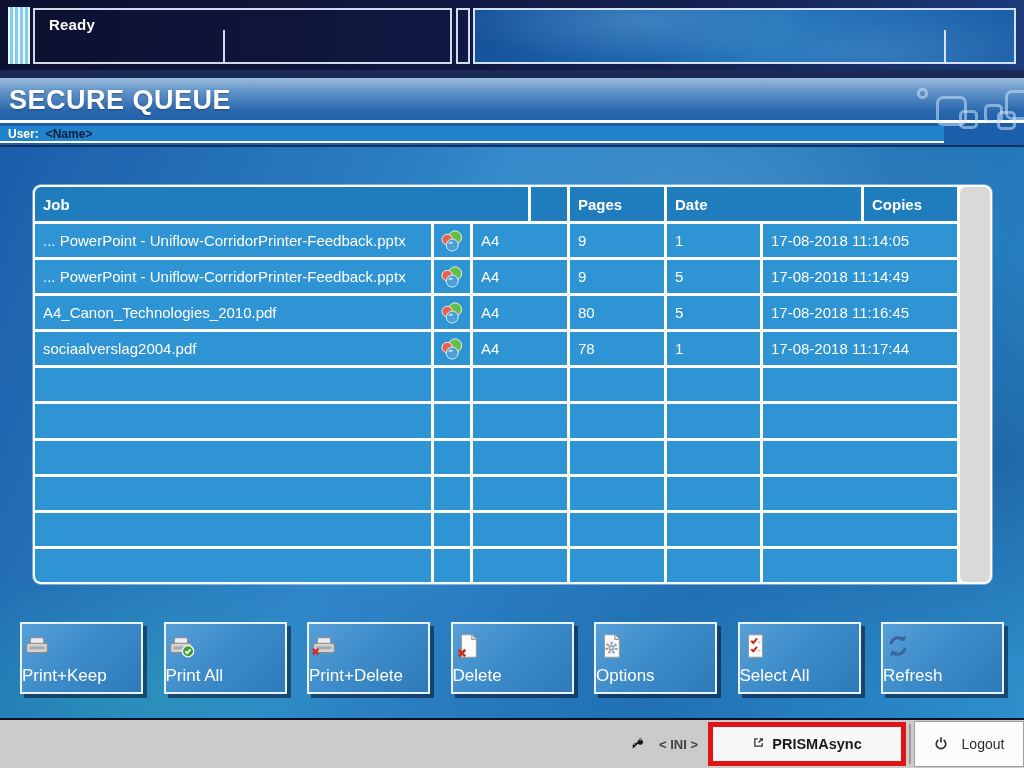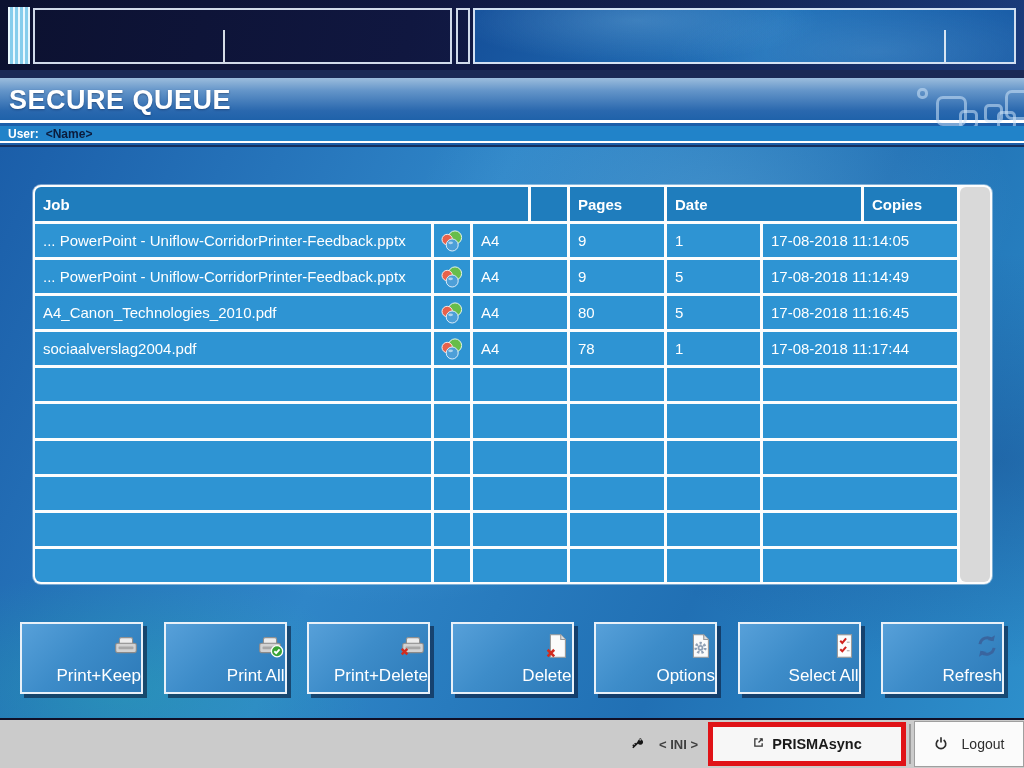--- a/index.html
+++ b/index.html
@@ -43,21 +43,21 @@
   }
   .deco{ position:absolute; border:3px solid rgba(205,228,248,0.55); border-radius:5px; }
   .d1{ left:917px; top:10px;  width:11px; height:11px; border-width:3px; }
   .d2{ left:936px; top:18px;  width:31px; height:30px; border-radius:7px; }
   .d3{ left:959px; top:32px;  width:19px; height:19px; }
   .d4{ left:984px; top:26px;  width:19px; height:19px; }
   .d5{ left:1005px;top:12px;  width:30px; height:30px; border-radius:7px; }
   .d6{ left:997px; top:33px;  width:19px; height:19px; }
 
   .userbar{
-    position:absolute; left:0; top:126px; width:1024px; height:17px;
+    position:absolute; left:0; top:126px; width:944px; height:17px;
     background:#2183c9; border-bottom:2px solid #fff;
     display:flex; align-items:center; font-size:12px;
   }
   .userbar .ulabel{ color:#ffffff; font-weight:bold; margin-left:8px; }
   .userbar .uvalue{ color:#0b1b3c; font-weight:bold; margin-left:7px; }
   .dark-strip{ position:absolute; left:0; top:145px; width:1024px; height:2px; background:#15305e; }
 
   
   .main{
     position:absolute; left:0; top:147px; width:1024px; height:571px;
@@ -95,21 +95,21 @@
 
   
   .btnrow{
     position:absolute; left:20px; top:475px; width:984px; height:72px;
     display:flex; justify-content:space-between;
   }
   .abtn{
     width:123px; height:72px; border:2px solid #e9f1f9;
     background:linear-gradient(135deg,#57a0d9 0%,#3d8cc9 45%,#2d7ab8 100%);
     box-shadow:4px 4px 0 rgba(8,18,45,0.55);
-    display:flex; flex-direction:column; align-items:flex-end; justify-content:space-between;
+    display:flex; flex-direction:column; align-items:flex-start; justify-content:space-between;
     padding:7px 0 6px; cursor:pointer;
   }
   .abtn .lbl{ color:#ffffff; font-size:17px; }
 
   
   .bottombar{
     position:absolute; left:0; top:718px; width:1024px; height:50px;
     background:#cbcbcb; border-top:2px solid #101028;
   }
   .bb-right{ position:absolute; right:0; top:0; height:48px; display:flex; align-items:center; }
@@ -125,20 +125,21 @@
     display:flex; align-items:center; justify-content:center; gap:14px;
     font-size:14px; color:#2e2e2e; cursor:pointer;
   }
 </style>
 </head>
 <body>
 
 <div class="topbar">
   <div class="stripes"></div>
   <div class="tb-panel tb-panel-left">
+    <div class="tb-ready">Ready</div>
     <div class="tb-div tb-div-left"></div>
   </div>
   <div class="tb-panel tb-panel-narrow"></div>
   <div class="tb-panel tb-panel-right">
     <div class="tb-div tb-div-right"></div>
   </div>
 </div>
 
 <div class="title-strip"></div>
 <div class="titlebar">

